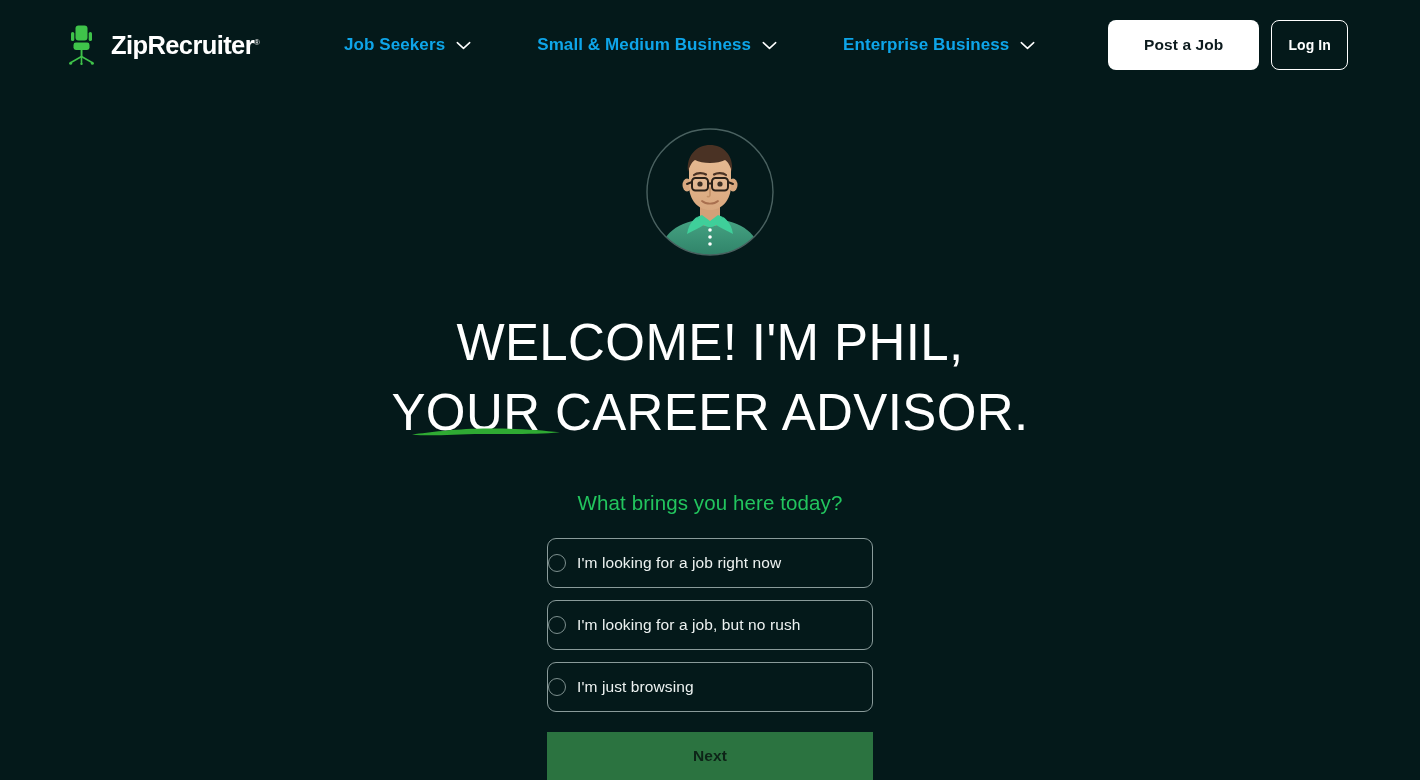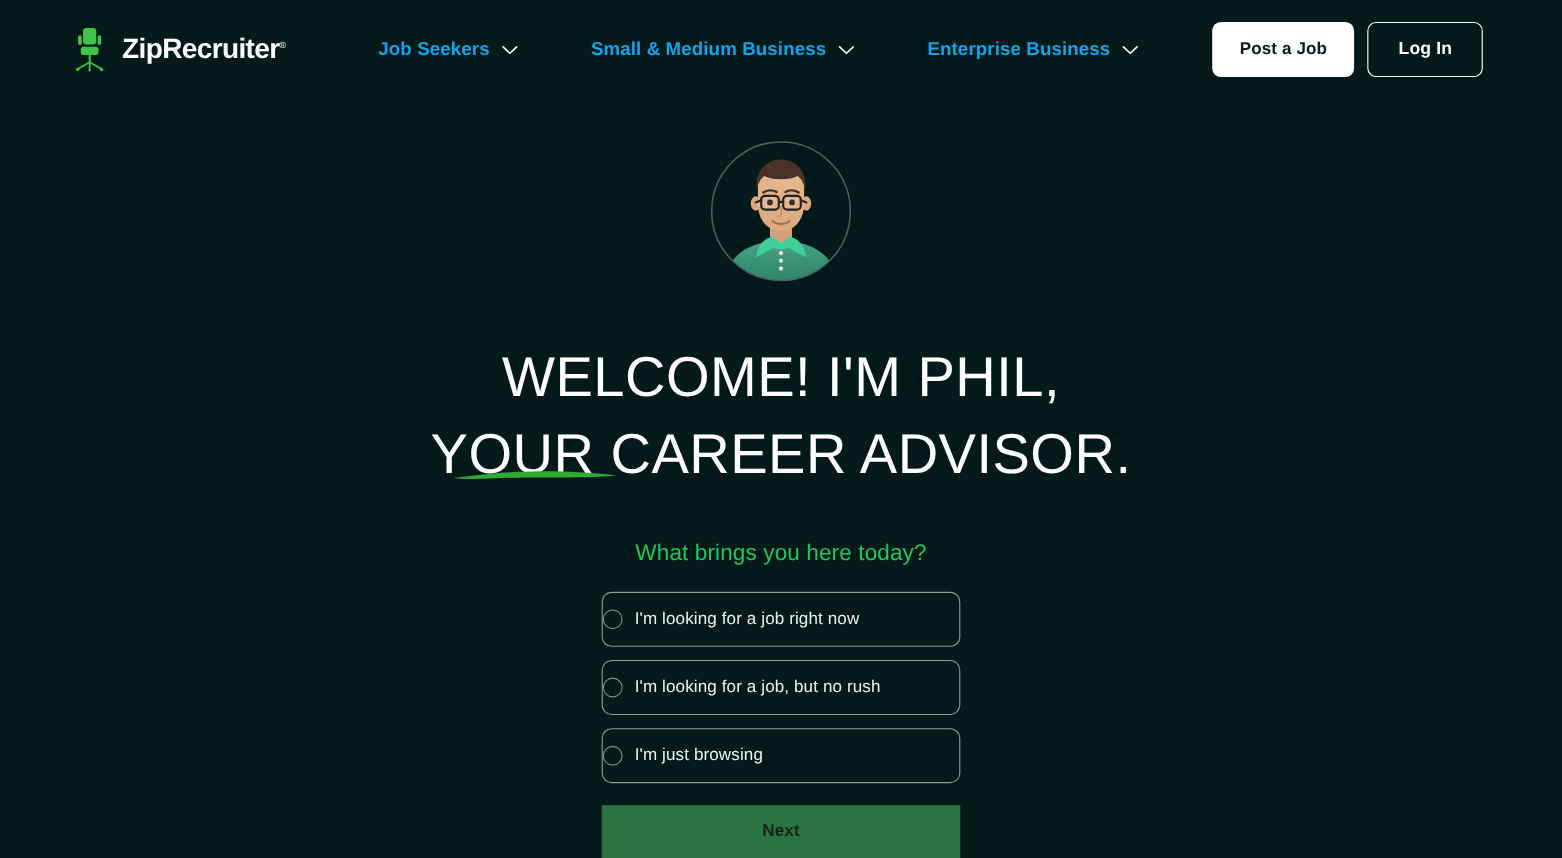--- a/index.html
+++ b/index.html
@@ -82,37 +82,37 @@
     align-items: center;
     gap: 12px;
   }
 
   .btn-post {
     background: #ffffff;
     color: #0d1b1e;
     border: none;
     border-radius: 8px;
     height: 50px;
-    padding: 0 25px;
+    padding: 0 36px;
     font-family: inherit;
     font-size: 15.5px;
     font-weight: 700;
     cursor: pointer;
     letter-spacing: 0.1px;
   }
 
   .btn-login {
     background: transparent;
     color: #ffffff;
     border: 1.6px solid #ffffff;
     border-radius: 8px;
     height: 50px;
-    padding: 0 27px;
+    padding: 0 16px;
     font-family: inherit;
-    font-size: 16px;
+    font-size: 14px;
     font-weight: 700;
     cursor: pointer;
     letter-spacing: 0.1px;
   }
 
   
   .main {
     display: flex;
     flex-direction: column;
     align-items: center;

